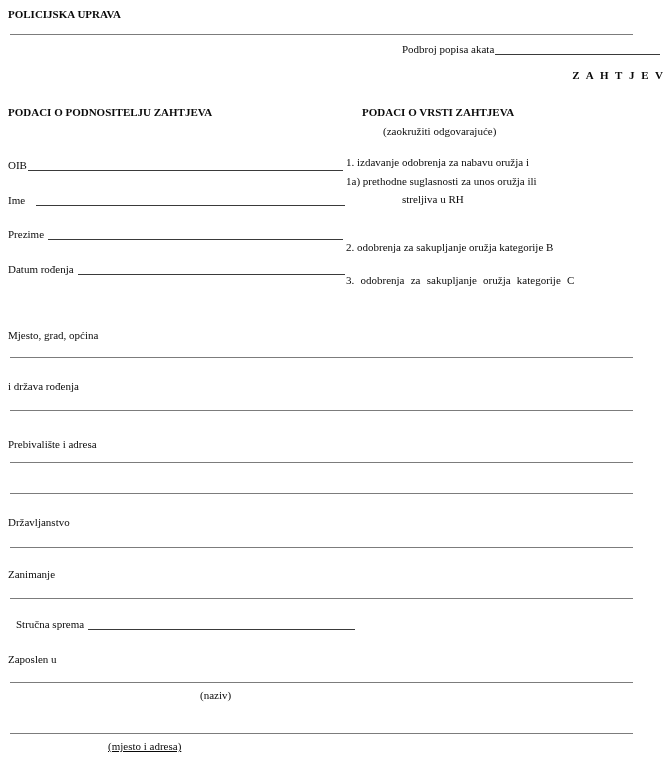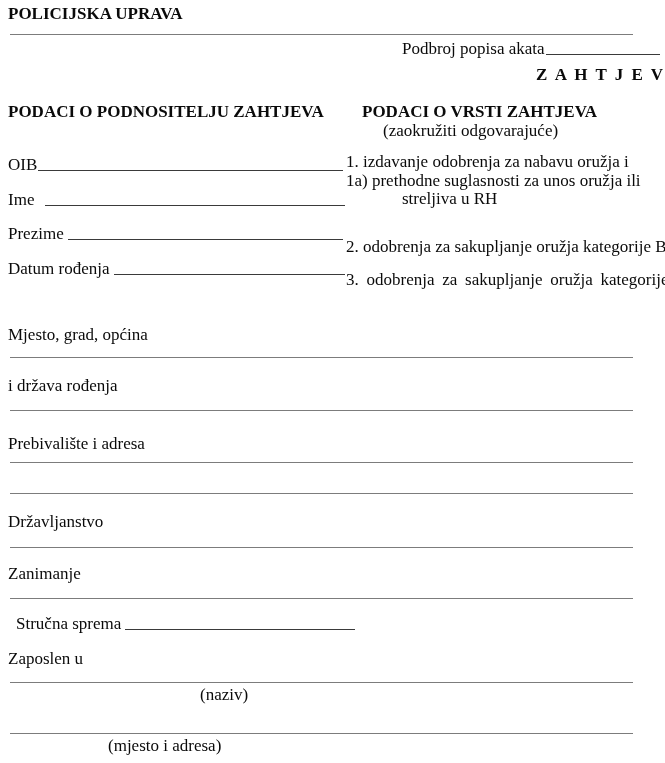--- a/index.html
+++ b/index.html
@@ -1,19 +1,19 @@
 <!DOCTYPE html>
 <html><head>
 <meta charset="utf-8">
 <style>
   html,body{margin:0;padding:0;background:#fff;}
   .page{
     position:relative;width:665px;height:763px;background:#ffffff;
     font-family:"Liberation Serif","DejaVu Serif",serif;
-    font-size:17px;color:#0a0a0a;line-height:18px;overflow:hidden;
+    font-size:11px;color:#0a0a0a;line-height:18px;overflow:hidden;
   }
   .bold{font-weight:bold;}
   .abs{position:absolute;}
   
   .hline{position:absolute;left:10px;width:623px;height:0;border-top:1px solid #7c7c7c;}
   
   .frow{position:absolute;display:flex;align-items:flex-end;height:19px;}
   .flabel{white-space:nowrap;}
   .ifill{flex:1;border-bottom:1px solid #3a3a3a;margin-bottom:3px;margin-left:4px;min-height:1px;}
   .ifill.tight{margin-left:1px;}
@@ -42,21 +42,21 @@
   .d0l{top:326px;} .d0n{top:357px;}
   .d1l{top:377px;} .d1n{top:410px;}
   .d2l{top:435px;} .d2n{top:462px;} .d2n2{top:493px;}
   .d3l{top:513px;} .d3n{top:547px;}
   .d4l{top:565px;} .d4n{top:598px;}
   .strucna{left:16px;top:614px;width:339px;}
   .zaposlen{top:650px;}
   .e1{top:682px;} .e2{top:733px;}
   .caption{position:absolute;white-space:nowrap;}
   .naziv{left:200px;top:686px;}
-  .mjesto{left:108px;top:737px;}
+  .mjesto{left:108px;top:737px;text-decoration:underline;}
 </style>
 </head>
 <body>
 
 <div class="page">
 
   <div class="abs agency bold">POLICIJSKA UPRAVA</div>
   <div class="hline rule-top"></div>
   <div class="frow podbroj">
     <span class="flabel">Podbroj popisa akata</span>

